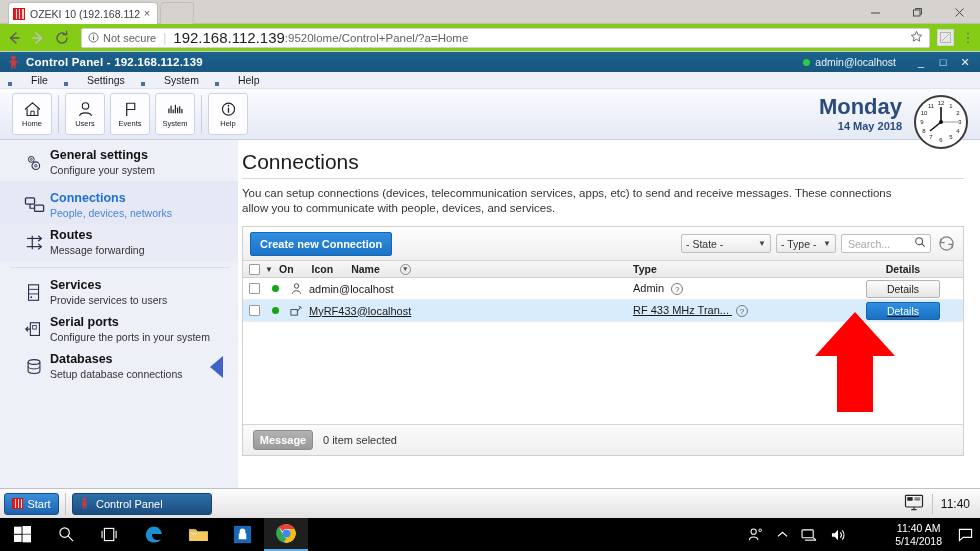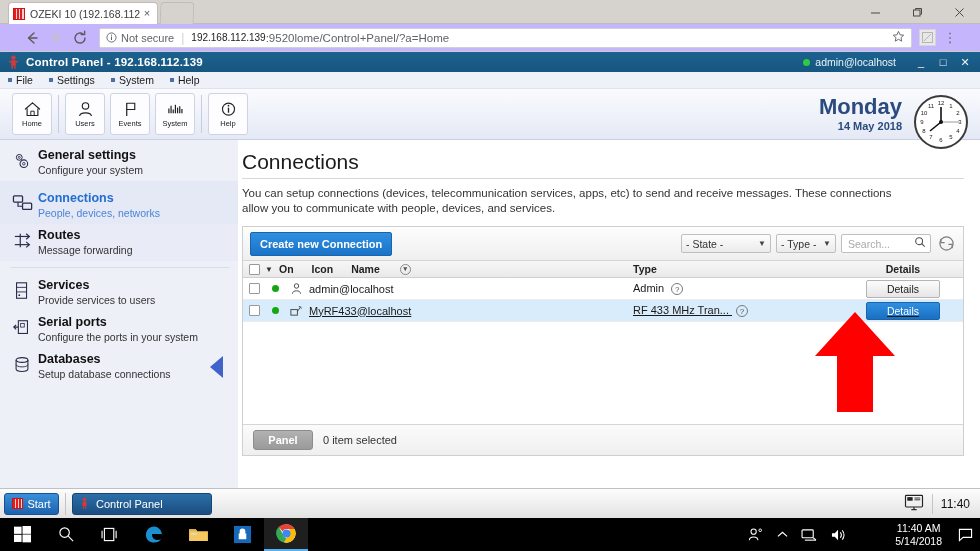--- a/index.html
+++ b/index.html
@@ -48,37 +48,37 @@
     transform: skewX(-2deg);
   }
   .win-ctrls { position:absolute; right:0; top:0; height:24px; display:flex; }
   .win-btn {
     width:42px; height:24px; display:flex; align-items:center; justify-content:center;
     font-size:11px; color:#4a4a4a; cursor:pointer;
   }
   .win-btn svg { display:block; }
 
   .chrome-toolbar {
-    height:28px; background:#c4b5fd; display:flex; align-items:center;
-    padding:0 21px; border-bottom:1px solid #ccc;
+    height:28px; background:#84cc16; display:flex; align-items:center;
+    padding:0 3px; border-bottom:1px solid #ccc;
   }
   .nav-ico {
     width:22px; height:22px; display:flex; align-items:center; justify-content:center;
     color:#5a5a5a; margin-right:2px; cursor:pointer;
   }
   .nav-ico.disabled { color:#c3c3c3; }
   .omnibox {
     flex:1 1 auto; height:20px; background:#fff; border:1px solid #d0d0d0;
     border-radius:2px; margin-left:6px; display:flex; align-items:center;
     padding:0 6px; overflow:hidden;
   }
   .info-circle { width:11px; height:11px; flex:0 0 auto; margin-right:4px; }
   .notsecure { font-size:11px; color:#5f6368; white-space:nowrap; }
   .omni-sep { color:#d0d0d0; margin:0 7px; font-size:12px; }
-  .url-strong { font-size:10px; color:#202124; white-space:nowrap; }
+  .url-strong { font-size:15px; color:#202124; white-space:nowrap; }
   .url-dim { font-size:11.5px; color:#5f6368; white-space:nowrap; }
   .star-ico { margin-left:auto; color:#5f6368; flex:0 0 auto; padding-left:6px; }
   .ext-ico {
     width:17px; height:17px; background:#e8e8e8; border:1px solid #d5d5d5;
     margin-left:7px; display:flex; align-items:center; justify-content:center;
     color:#9a9a9a; font-size:10px;
   }
   .menu-dots {
     width:18px; margin-left:5px; color:#5f6368; text-align:center; font-size:13px;
     line-height:10px; cursor:pointer;
@@ -101,21 +101,21 @@
   .admin-label { font-size:10.5px; color:#e8f2f8; margin-right:14px; }
   .app-win-btn {
     width:22px; height:18px; display:flex; align-items:center; justify-content:center;
     color:#eaf3f9; font-size:11px; cursor:pointer;
   }
 
   .menubar {
     height:17px; background:#eef1f8; display:flex; align-items:center;
     padding-left:8px; gap:16px; border-bottom:1px solid #dfe3ee;
   }
-  .menu-item { font-size:10.5px; color:#1a1a1a; display:flex; align-items:center; cursor:pointer; }
+  .menu-item { font-size:10.5px; color:#1a1a1a; display:flex; align-items:flex-end; cursor:pointer;gap:15px; }
   .menu-bullet { width:4px; height:4px; background:#4a6fa5; margin-right:4px; }
 
   .toolbar-row {
     height:51px; background:linear-gradient(to bottom,#fafbfe,#e4e9f5);
     display:flex; align-items:center; padding-left:6px; position:relative;
     border-bottom:1px solid #c9d0e2;
   }
   .tb-group { display:flex; align-items:center; padding:0 6px; gap:5px; }
   .tb-sep { width:1px; height:38px; background:#c6cde0; }
   .tb-btn {
@@ -131,21 +131,21 @@
   .date-sub { font-size:11px; font-weight:bold; color:#2b4a7e; line-height:14px; }
   .clock-face {
     position:absolute; right:12px; top:6px; width:54px; height:54px;
     border-radius:50%; background:#fff; border:2px solid #3a3a3a;
   }
 
   .body-split { display:flex; height:365px; }
 
   
   .sidebar { width:238px; background:#eef0f8; position:relative; padding-top:4px; }
-  .side-entry { display:flex; padding:4px 6px 4px 12px; cursor:pointer; }
+  .side-entry { display:flex; padding:4px 6px 4px 24px; cursor:pointer;align-items:center; }
   .side-entry.sel { background:#e5e8f5; }
   .side-ico { width:26px; flex:0 0 auto; padding-top:3px; }
   .side-text { flex:1 1 auto; }
   .side-title { font-size:12.5px; font-weight:bold; color:#111; line-height:15px; }
   .side-title.blue { color:#1f6fd0; }
   .side-sub { font-size:10.5px; color:#333; line-height:14px; }
   .side-sub.blue { color:#4a86d8; }
   .side-divider { height:1px; background:#d9dcea; margin:6px 8px 6px 10px; }
   .side-arrow {
     position:absolute; left:210px; top:216px; width:0; height:0;
@@ -694,21 +694,21 @@
               <span class="qmark">?</span>
             </span>
             <span class="c-details" style="display:flex;justify-content:center;">
               <span class="btn-details active">Details</span>
             </span>
           </div>
 
         </div>
 
         <div class="panel-footer">
-          <span class="btn-delete">Panel</span>
+          <span class="btn-delete">Message</span>
           <span class="sel-count">0 item selected</span>
         </div>
       </div>
     </div>
   </div>
 </div>
 
 <div class="red-arrow">
   <svg width="84" height="100" viewBox="0 0 84 100">
     <polygon points="42,0 82,44 60,44 60,100 24,100 24,44 2,44" fill="#fe0000"></polygon>

